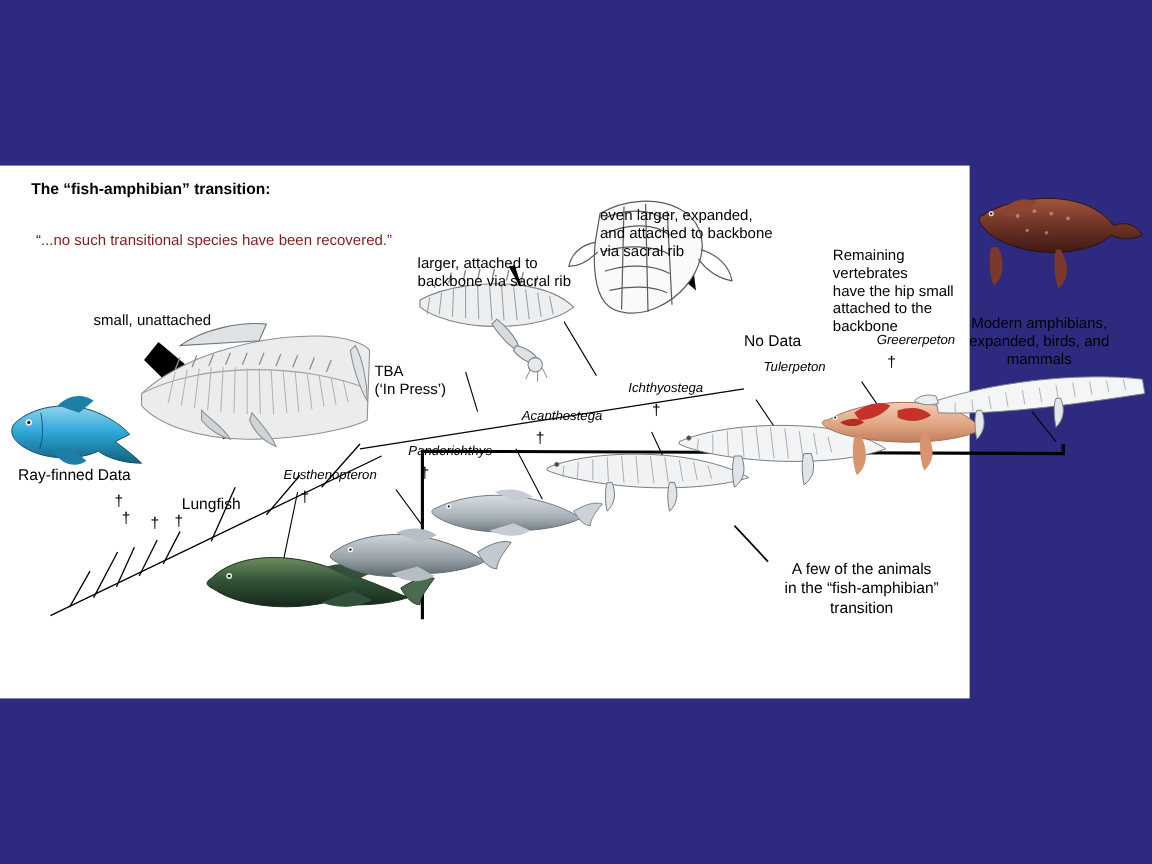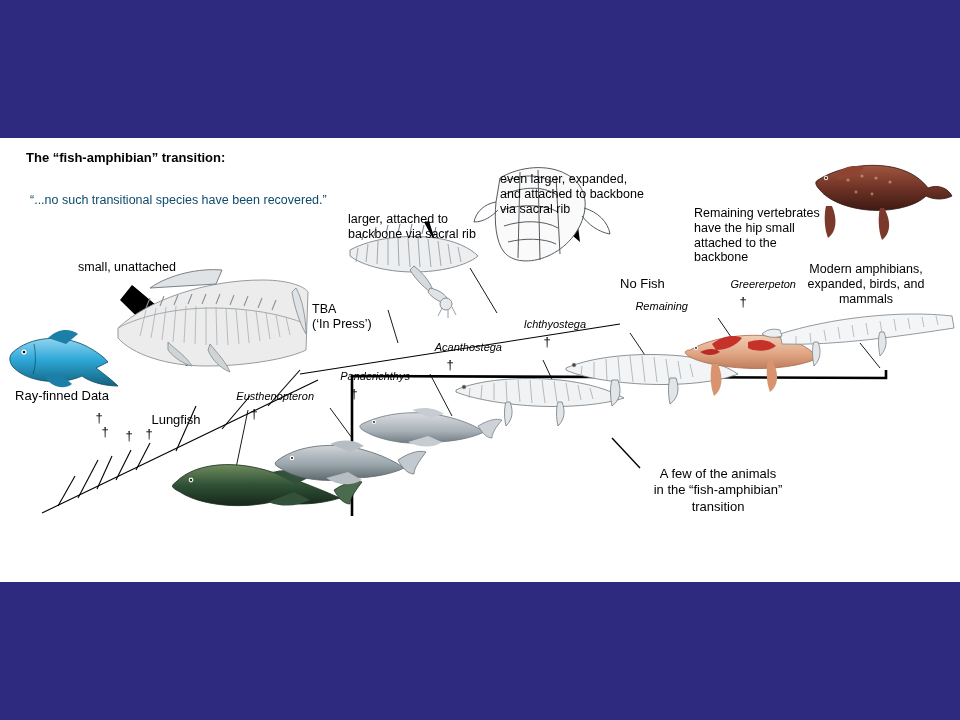--- a/index.html
+++ b/index.html
@@ -16,41 +16,41 @@
   #slide {
     position: relative;
     width: 960px;
     height: 720px;
     background: #2e2a7f;
   }
   #whiteboard {
     position: absolute;
     left: 0;
     top: 138px;
-    width: 960px;
+    width: 808px;
     height: 444px;
     background: #ffffff;
   }
   
   .txt {
     position: absolute;
     color: #000;
     line-height: 1.18;
     white-space: pre-line;
   }
   .title {
     font-weight: bold;
     font-size: 13px;
   }
   .quote {
     font-size: 12.5px;
   }
   .quote-blue {
     font-size: 12.5px;
-    color: #0c4a6e;
+    color: #7f1d1d;
   }
   .callout {
     font-size: 12.5px;
     text-align: center;
   }
   .callout-left {
     font-size: 12.5px;
     text-align: left;
   }
   .taxon {
@@ -419,42 +419,42 @@
 
     <div class="txt callout-left" style="left:694px; top:68px;">Remaining vertebrates
 have the hip small
 attached to the
 backbone</div>
 
     <div class="txt callout" style="left:800px; top:124px; width:132px;">Modern amphibians,
 expanded, birds, and
 mammals</div>
 
-    <div class="txt nodata" style="left:620px; top:138px;">No Fish</div>
+    <div class="txt nodata" style="left:620px; top:138px;">No Data</div>
 
     <div class="txt callout-left" style="left:312px; top:164px;">TBA
 (‘In Press’)</div>
 
     <div class="txt taxon-plain" style="left:6px; top:250px; width:112px;">Ray-finned Data</div>
 
     <div class="txt taxon-plain" style="left:136px; top:274px; width:80px;">Lungfish</div>
 
     <div class="txt taxon" style="left:194px; top:252px; width:120px;">Eusthenopteron</div>
     <div class="txt dagger" style="left:194px; top:268px; width:120px;">†</div>
 
     <div class="txt taxon" style="left:298px; top:232px; width:112px;">Panderichthys</div>
     <div class="txt dagger" style="left:298px; top:248px; width:112px;">†</div>
 
     <div class="txt taxon" style="left:398px; top:203px; width:104px;">Acanthostega</div>
     <div class="txt dagger" style="left:398px; top:219px; width:104px;">†</div>
 
     <div class="txt taxon" style="left:476px; top:180px; width:110px;">Ichthyostega</div>
     <div class="txt dagger" style="left:492px; top:196px; width:110px;">†</div>
 
-    <div class="txt taxon" style="left:592px; top:162px; width:96px;">Remaining</div>
+    <div class="txt taxon" style="left:592px; top:162px; width:96px;">Tulerpeton</div>
 
     <div class="txt taxon" style="left:690px; top:140px; width:106px;">Greererpeton</div>
     <div class="txt dagger" style="left:690px; top:156px; width:106px;">†</div>
 
     <div class="txt dagger" style="left:92px; top:272px; width:14px;">†</div>
     <div class="txt dagger" style="left:98px; top:286px; width:14px;">†</div>
     <div class="txt dagger" style="left:122px; top:290px; width:14px;">†</div>
     <div class="txt dagger" style="left:142px; top:288px; width:14px;">†</div>
 
     <div class="txt bracket-label" style="left:636px; top:328px; width:164px;">A few of the animals

